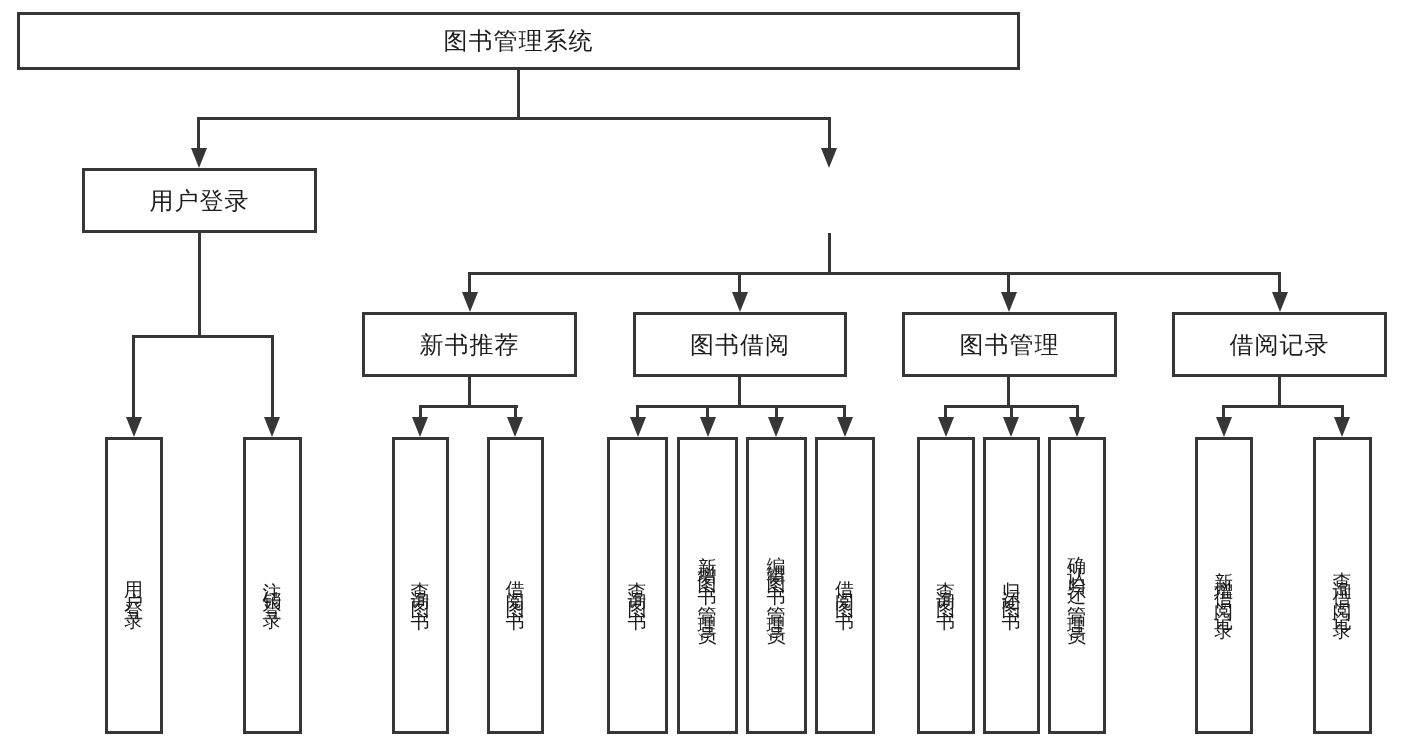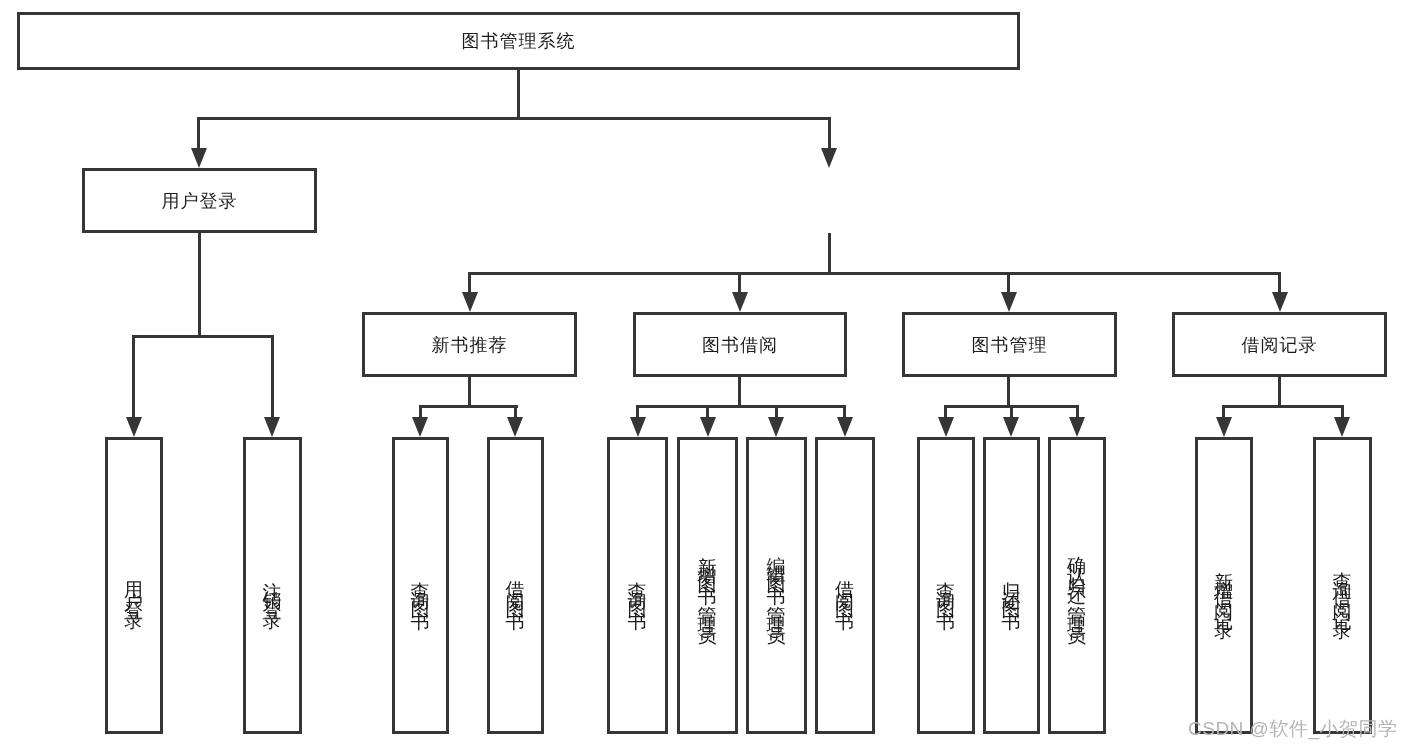--- a/index.html
+++ b/index.html
@@ -4,21 +4,21 @@
 <style>
   html,body{margin:0;padding:0;background:#ffffff;}
   #stage{
     position:relative;width:1405px;height:747px;background:#ffffff;overflow:hidden;
     font-family:"Liberation Sans","DejaVu Sans",sans-serif;color:#1c1c1c;
   }
   .box{
     position:absolute;box-sizing:border-box;border:3px solid #363636;background:#ffffff;
     display:flex;align-items:center;justify-content:center;text-align:center;
   }
-  .hbox span{font-size:18px;letter-spacing:1px;color:#1c1c1c;}
+  .hbox span{font-size:24px;letter-spacing:1px;color:#1c1c1c;}
   .vbox span{
     writing-mode:vertical-rl;text-orientation:mixed;
     font-size:19px;letter-spacing:10px;line-height:1;color:#1c1c1c;
     display:block;
   }
   .line{position:absolute;background:#363636;}
   .arrow{
     position:absolute;width:0;height:0;
     border-left:8px solid transparent;border-right:8px solid transparent;
     border-top:20px solid #363636;
@@ -150,15 +150,14 @@
     <span>确认归还（管理员）</span>
   </div>
 
   <div class="box vbox" style="left:1195px;top:437px;width:58px;height:297px;">
     <span>新增借阅记录</span>
   </div>
   <div class="box vbox" style="left:1313px;top:437px;width:59px;height:297px;">
     <span>查询借阅记录</span>
   </div>
 
-  <div class="watermark">CSDN @软件_小贺同学</div>
 
 </div>
 
 </body></html>

